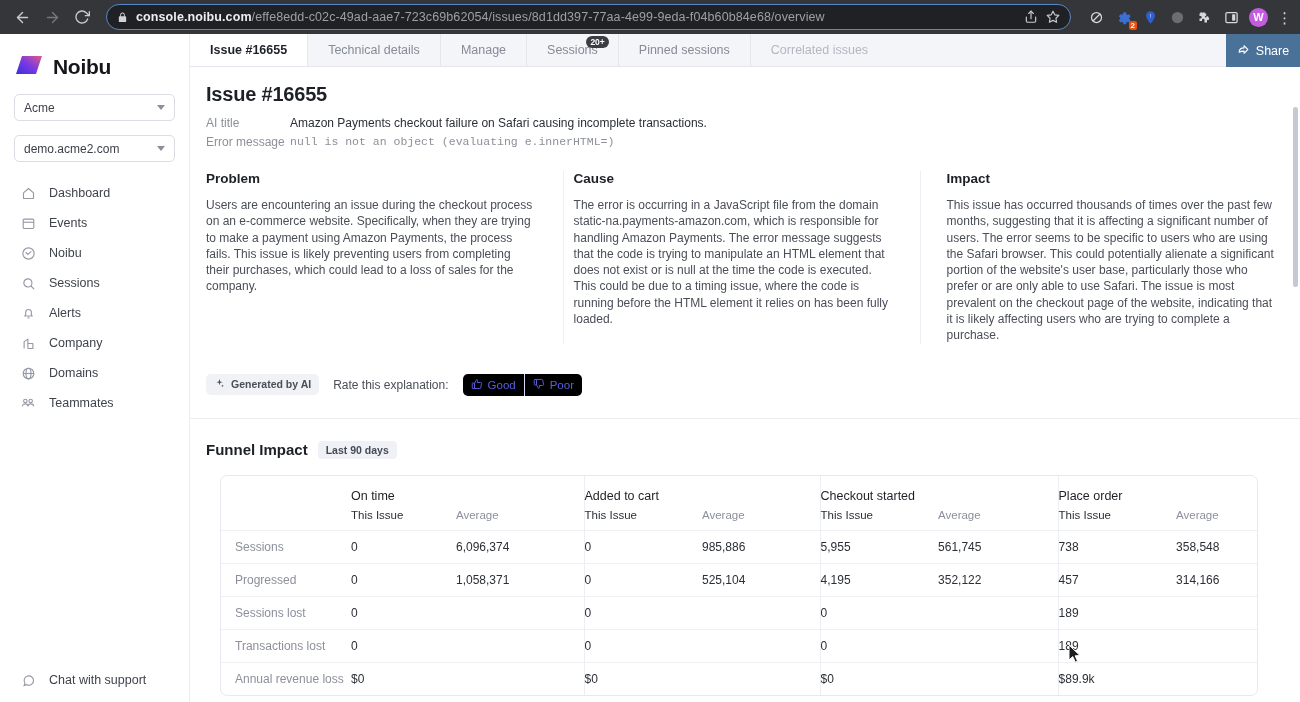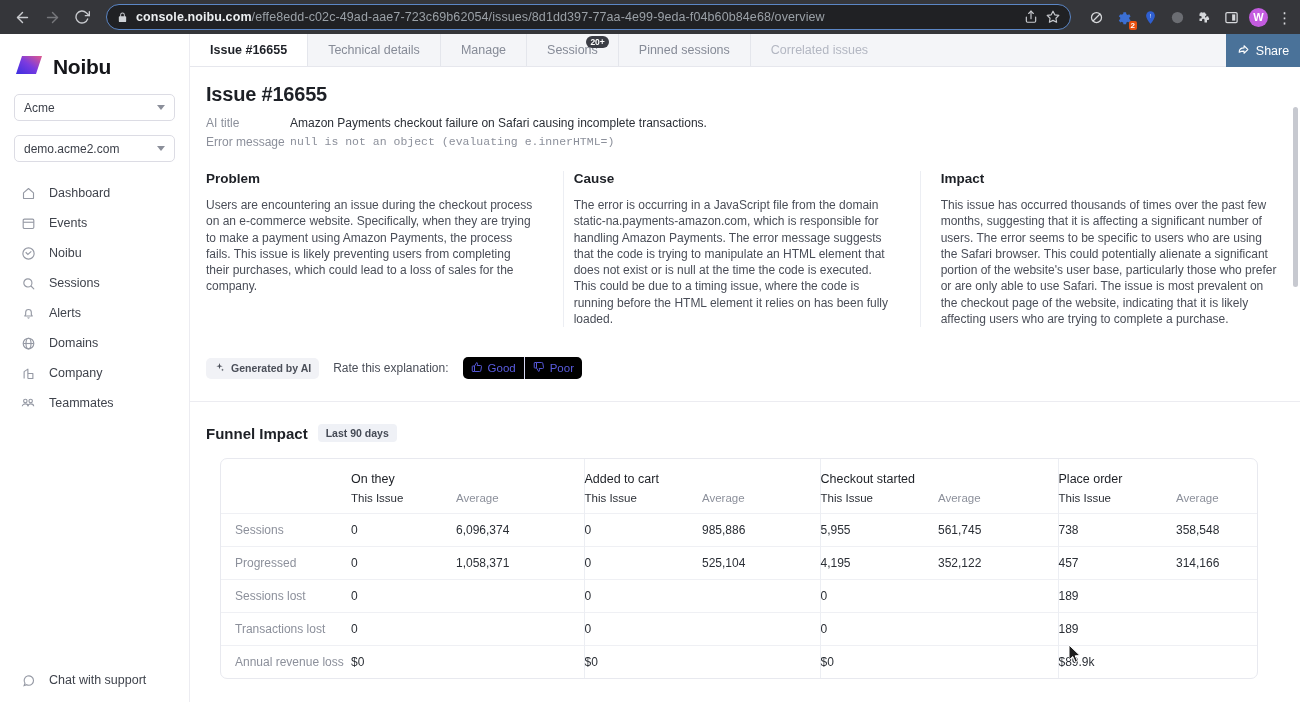--- a/index.html
+++ b/index.html
@@ -98,21 +98,21 @@
   h1.issue-title { font-size:20px; font-weight:700; color:#1d2026; margin:0 0 10px 0; letter-spacing:-.2px;}
   .meta-row { display:flex; font-size:12px; margin-bottom:5px; align-items:flex-start; }
   .meta-label { width:84px; flex:none; color:#8c909b; }
   .meta-val { color:#2b2f36; }
   .meta-val.mono { font-family:"Liberation Mono", monospace; color:#8c909b; font-size:11.5px; }
 
   .cols { display:flex; margin-top:22px; }
   .col { padding-right:28px; }
   .col.c1 { width:368px; }
   .col.c2 { width:368px; padding-left:10px; border-left:1px solid #eceef3; }
-  .col.c3 { width:370px; padding-left:20px; border-left:1px solid #eceef3; padding-right:0; }
+  .col.c3 { width:370px; padding-left:26px; border-left:1px solid #eceef3; padding-right:0; }
   .col h3 { font-size:13.5px; font-weight:700; color:#1d2026; margin:0 0 11px 0; }
   .col p { font-size:12px; line-height:16.3px; color:#4a4e58; margin:0; }
 
   .ai-row { display:flex; align-items:center; gap:14px; margin-top:30px; }
   .ai-chip { display:flex; gap:6px; background:#f1f2f6; color:#4a4e58;
              font-size:10.5px; font-weight:700; border-radius:5px; padding:4px 8px; }
   .rate-label { font-size:12px; color:#4a4e58; }
   .rate-group { display:flex; background:#000000; border-radius:5px; overflow:hidden; }
   .rate-btn { display:flex; align-items:center; gap:5px; padding:4px 8px;
               font-size:11.5px; color:#5a5ce0; }
@@ -298,36 +298,36 @@
         <span class="ico">
             <svg width="15" height="15" viewBox="0 0 24 24" fill="none" stroke="currentColor" stroke-width="1.8" stroke-linejoin="round">
               <path d="M18 16H6l1.5-2.5V10a4.5 4.5 0 0 1 9 0v3.5z"></path>
               <path d="M10.5 18.5a1.8 1.8 0 0 0 3 0"></path>
             </svg>
           </span>
         <span>Alerts</span>
       </div>
       <div class="nav-item">
         <span class="ico">
+            <svg width="15" height="15" viewBox="0 0 24 24" fill="none" stroke="currentColor" stroke-width="1.8" stroke-linejoin="round">
+              <path d="M5 20V9l6-4v15"></path>
+              <path d="M11 20h8V12h-8"></path>
+            </svg>
+          </span>
+        <span>Company</span>
+      </div>
+      <div class="nav-item">
+        <span class="ico">
             <svg width="15" height="15" viewBox="0 0 24 24" fill="none" stroke="currentColor" stroke-width="1.8">
               <circle cx="12" cy="12" r="8.5"></circle>
               <ellipse cx="12" cy="12" rx="4" ry="8.5"></ellipse>
               <line x1="3.5" y1="12" x2="20.5" y2="12"></line>
             </svg>
           </span>
         <span>Domains</span>
-      </div>
-      <div class="nav-item">
-        <span class="ico">
-            <svg width="15" height="15" viewBox="0 0 24 24" fill="none" stroke="currentColor" stroke-width="1.8" stroke-linejoin="round">
-              <path d="M5 20V9l6-4v15"></path>
-              <path d="M11 20h8V12h-8"></path>
-            </svg>
-          </span>
-        <span>Company</span>
       </div>
       <div class="nav-item">
         <span class="ico">
             <svg width="16" height="16" viewBox="0 0 24 24" fill="none" stroke="currentColor" stroke-width="1.7">
               <circle cx="8" cy="9" r="2.6"></circle>
               <circle cx="16" cy="9" r="2.6"></circle>
               <path d="M3.5 17c0-2.2 2-3.6 4.5-3.6s4.5 1.4 4.5 3.6"></path>
               <path d="M11.5 17c0-2.2 2-3.6 4.5-3.6s4.5 1.4 4.5 3.6"></path>
             </svg>
           </span>
@@ -457,21 +457,21 @@
               <col style="width:118px">
                 <col style="width:118px">
               <col style="width:118px">
                 <col style="width:120px">
               <col style="width:118px">
                 <col style="width:120px">
             </colgroup>
             <thead>
               <tr class="hdr-group">
                 <td></td>
-                <td colspan="2">On they</td>
+                <td colspan="2">On time</td>
                 <td colspan="2" class="grp">Added to cart</td>
                 <td colspan="2" class="grp">Checkout started</td>
                 <td colspan="2" class="grp">Place order</td>
               </tr>
               <tr class="hdr-sub">
                 <td></td>
                 <td class="sub-this">This Issue</td>
                 <td class="sub-avg">Average</td>
                 <td class="sub-this grp">This Issue</td>
                 <td class="sub-avg">Average</td>

